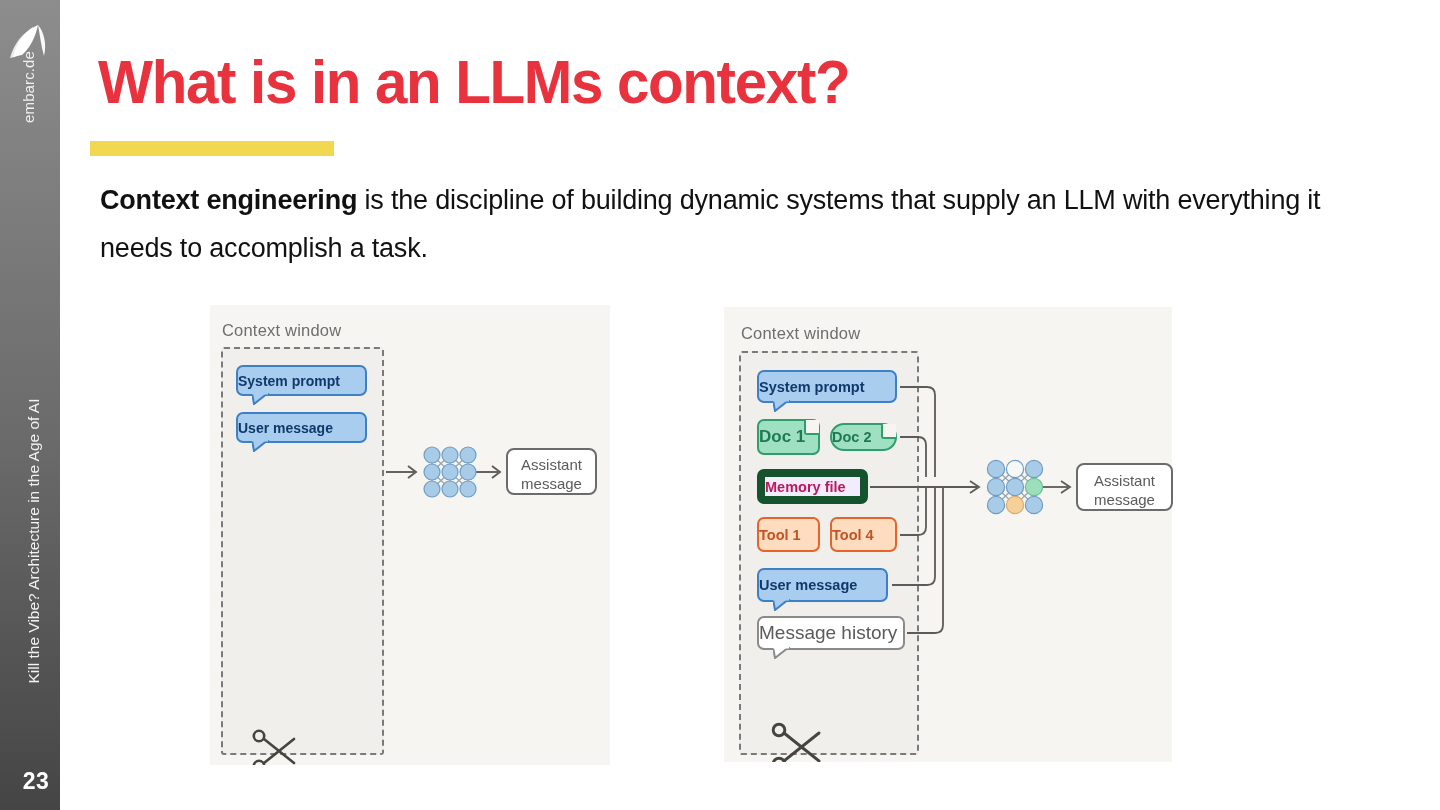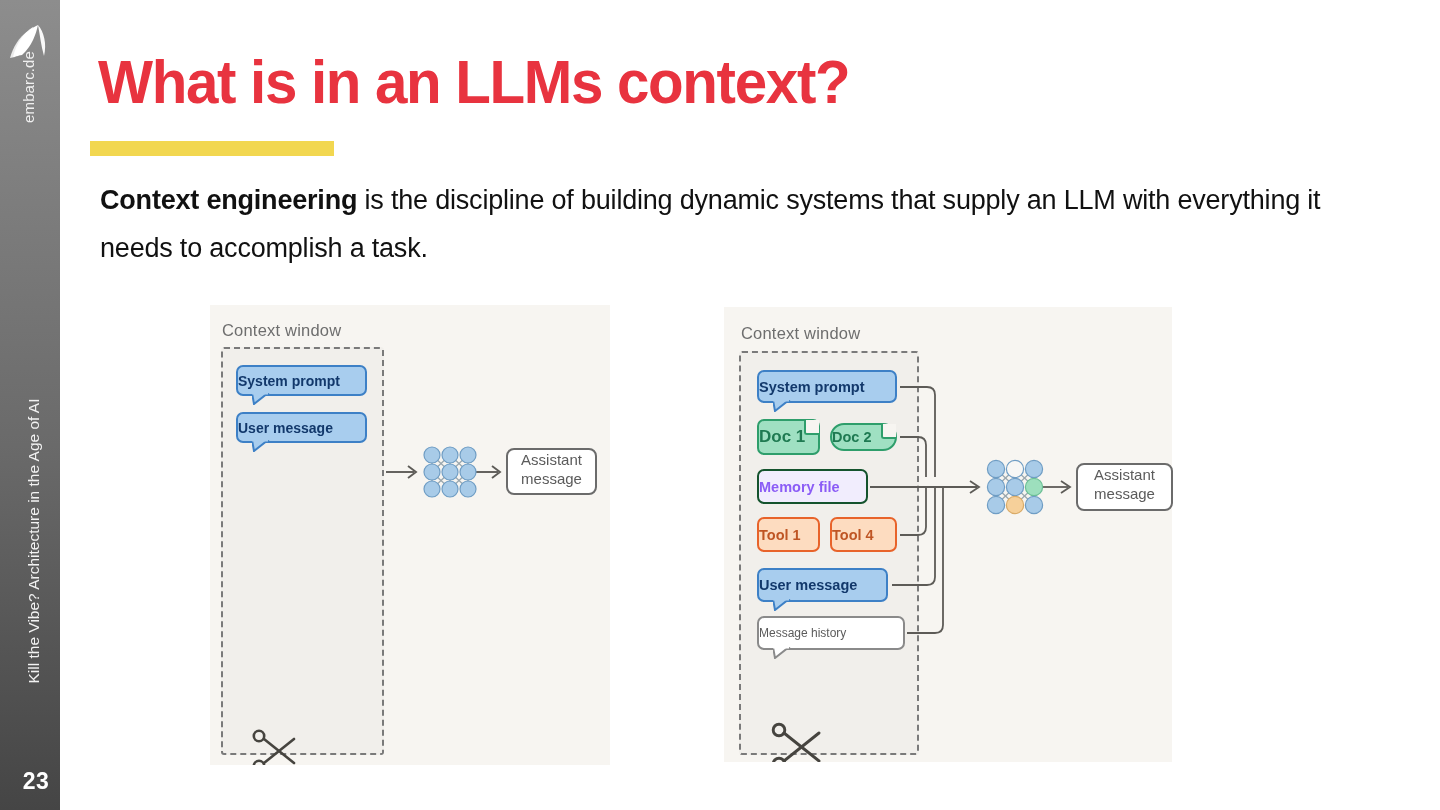--- a/index.html
+++ b/index.html
@@ -87,29 +87,29 @@
     background:#9fe0c2; border:2px solid #2e9e6b; color:#1f7a52;
     border-radius:7px;
   }
   .doc-fold{
     position:absolute; right:-1px; top:-1px; width:15px; height:15px;
     background:#f7f5f1;
     border-left:2px solid #2e9e6b; border-bottom:2px solid #2e9e6b;
     border-bottom-left-radius:3px;
   }
   .memory{
-    background:#f1edfd; border:2px solid #14532d; color:#8b5cf6;
+    background:#f1edfd; border:8px solid #14532d; color:#be185d;
   }
   .tool{
     background:#fddcc0; border:2px solid #e8632a; color:#bf5524;
   }
   .assistant{
     position:absolute; background:#fff; border:2px solid #6b6b6b;
     border-radius:8px; color:#5b5b5b; font-size:15px; line-height:19px;
-    display:flex; flex-direction:column; align-items:center; justify-content:flex-start;
+    display:flex; flex-direction:column; align-items:center; justify-content:flex-end;
     text-align:center;
   }
   .nn{ position:absolute; }
   .svg-layer{ position:absolute; left:0; top:0; pointer-events:none; }
 </style>
 </head>
 <body>
 
 <div class="sidebar">
   <div class="logo">
@@ -241,21 +241,21 @@
   </div>
 
   <div class="chip bubble-blue" style="left:33px; top:261px; width:131px; height:34px; font-size:14.5px;">
     <span>User message</span>
     <svg class="tail" viewBox="0 0 18 12">
       <path d="M0 0 L16 0 L2 11 Z" fill="#a8cdee" stroke="#3d80c6" stroke-width="2"></path>
       <path d="M0 0 L16 0" stroke="#a8cdee" stroke-width="3"></path>
     </svg>
   </div>
 
-  <div class="chip bubble-white" style="left:33px; top:309px; width:148px; height:34px; font-size:12px;">
+  <div class="chip bubble-white" style="left:33px; top:309px; width:148px; height:34px; font-size:19px;">
     <span>Message history</span>
     <svg class="tail" viewBox="0 0 18 12">
       <path d="M0 0 L16 0 L2 11 Z" fill="#ffffff" stroke="#8a8a8a" stroke-width="2"></path>
       <path d="M0 0 L16 0" stroke="#ffffff" stroke-width="3"></path>
     </svg>
   </div>
 
   <svg class="svg-layer" width="448" height="455">
     <g stroke="#5d5b57" stroke-width="1.8" fill="none">
       <path d="M176 80 H203 Q211 80 211 88 V170"></path>

